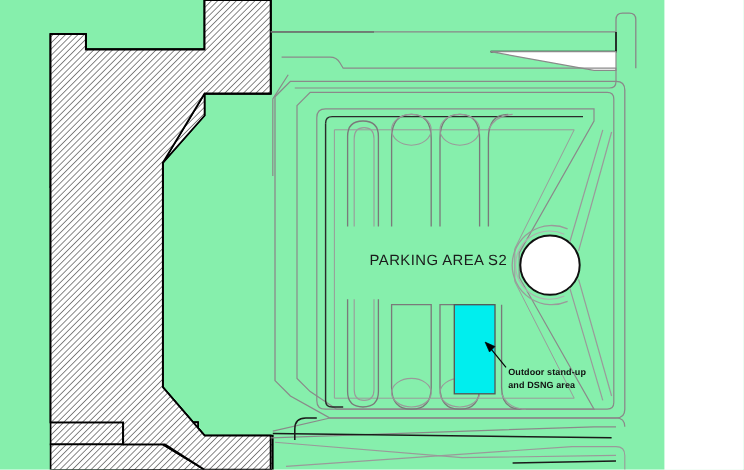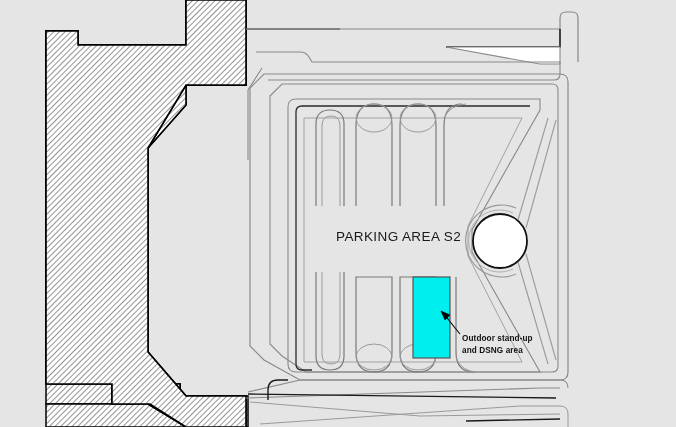--- a/index.html
+++ b/index.html
@@ -2,23 +2,23 @@
 <html><head>
 <meta charset="utf-8">
 <style>
   html, body {
     margin: 0;
     padding: 0;
     background: #ffffff;
   }
   #plan-root {
     position: relative;
-    width: 676px;
+    width: 604px;
     height: 427px;
-    background: #e5e5e5;
+    background: #86efac;
     overflow: hidden;
     font-family: "Liberation Sans", sans-serif;
   }
   #plan-svg {
     position: absolute;
     left: 0;
     top: 0;
     width: 676px;
     height: 427px;
     display: block;

